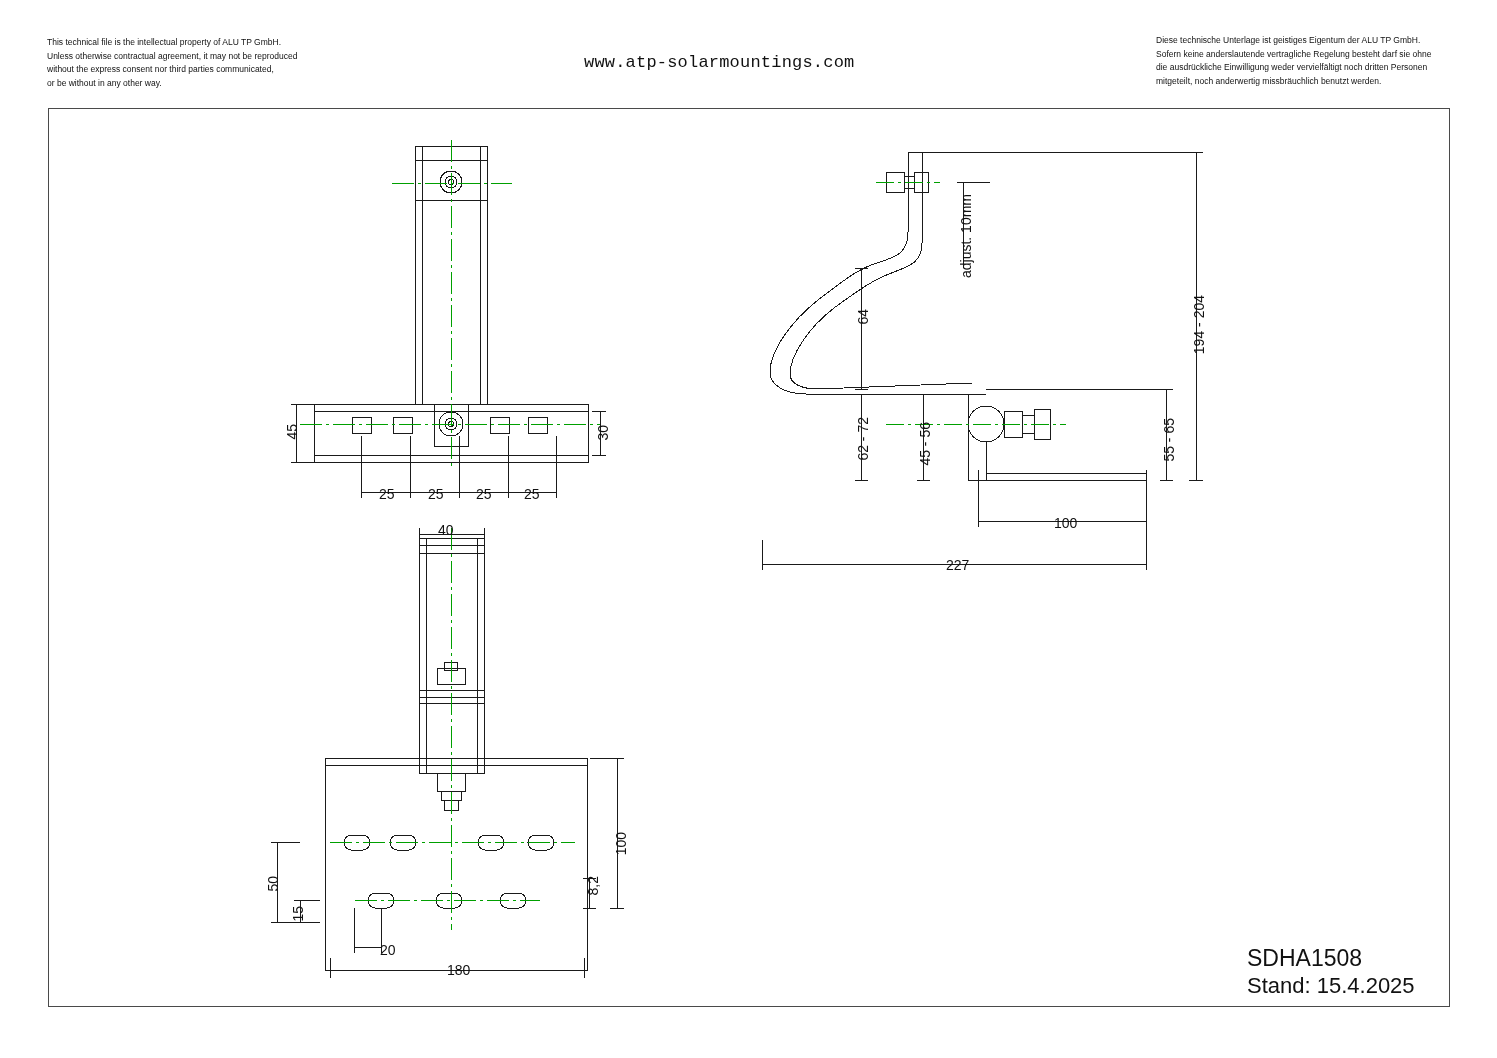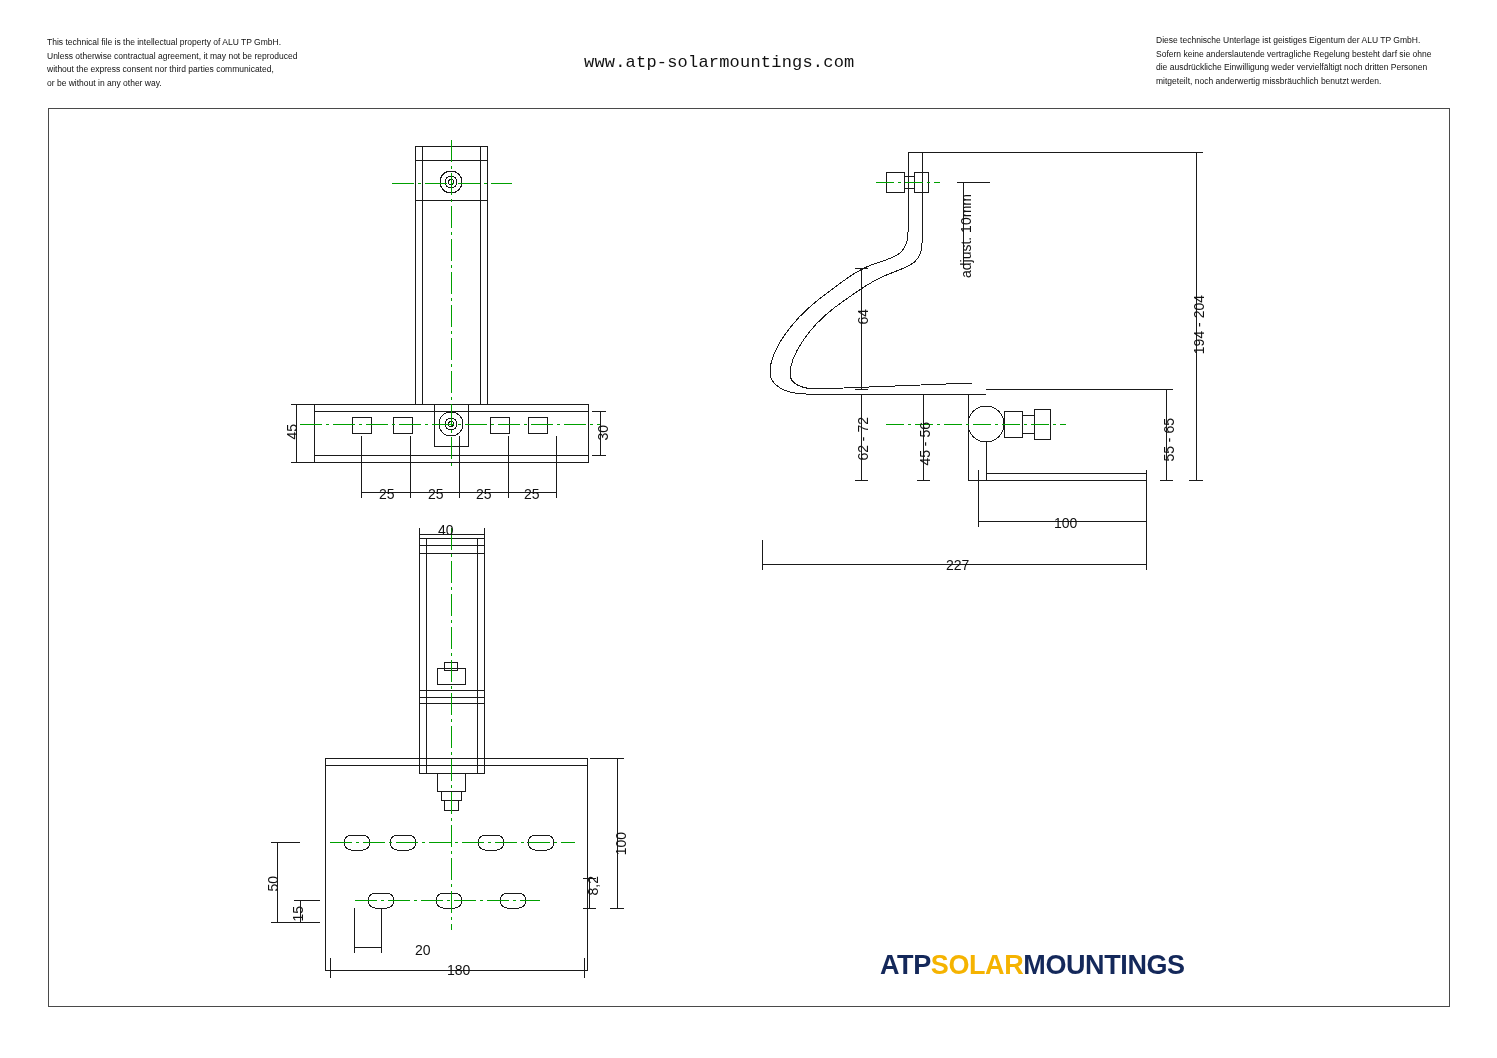--- a/index.html
+++ b/index.html
@@ -258,29 +258,30 @@
   <div class="txt" style="left:379px;top:486px;">25</div>
   <div class="txt" style="left:428px;top:486px;">25</div>
   <div class="txt" style="left:476px;top:486px;">25</div>
   <div class="txt" style="left:524px;top:486px;">25</div>
 
   <div class="txt" style="left:438px;top:522px;">40</div>
   <div class="txt v" style="left:613px;top:832px;">100</div>
   <div class="txt v" style="left:585px;top:876px;">8,2</div>
   <div class="txt v" style="left:265px;top:876px;">50</div>
   <div class="txt v" style="left:290px;top:906px;">15</div>
-  <div class="txt" style="left:380px;top:942px;margin-left:35px;">20</div>
+  <div class="txt" style="left:380px;top:942px;">20</div>
   <div class="txt" style="left:447px;top:962px;">180</div>
 
   <div class="txt v" style="left:958px;top:194px;">adjust. 10mm</div>
   <div class="txt v" style="left:1191px;top:295px;">194 - 204</div>
   <div class="txt v" style="left:855px;top:309px;">64</div>
   <div class="txt v" style="left:855px;top:417px;">62 - 72</div>
   <div class="txt v" style="left:917px;top:422px;">45 - 56</div>
   <div class="txt v" style="left:1161px;top:418px;">55 - 65</div>
   <div class="txt" style="left:1054px;top:515px;">100</div>
   <div class="txt" style="left:946px;top:557px;">227</div>
 
-  <div class="logo">
-    <span class="a">ATP</span><span class="b">SOLAR</span><span class="c">MOUNTINGS</span>
+  <div class="code">
+    <div>SDHA1508</div>
+    <div class="l2">Stand: 15.4.2025</div>
   </div>
 
 </div>
 
 </body></html>

